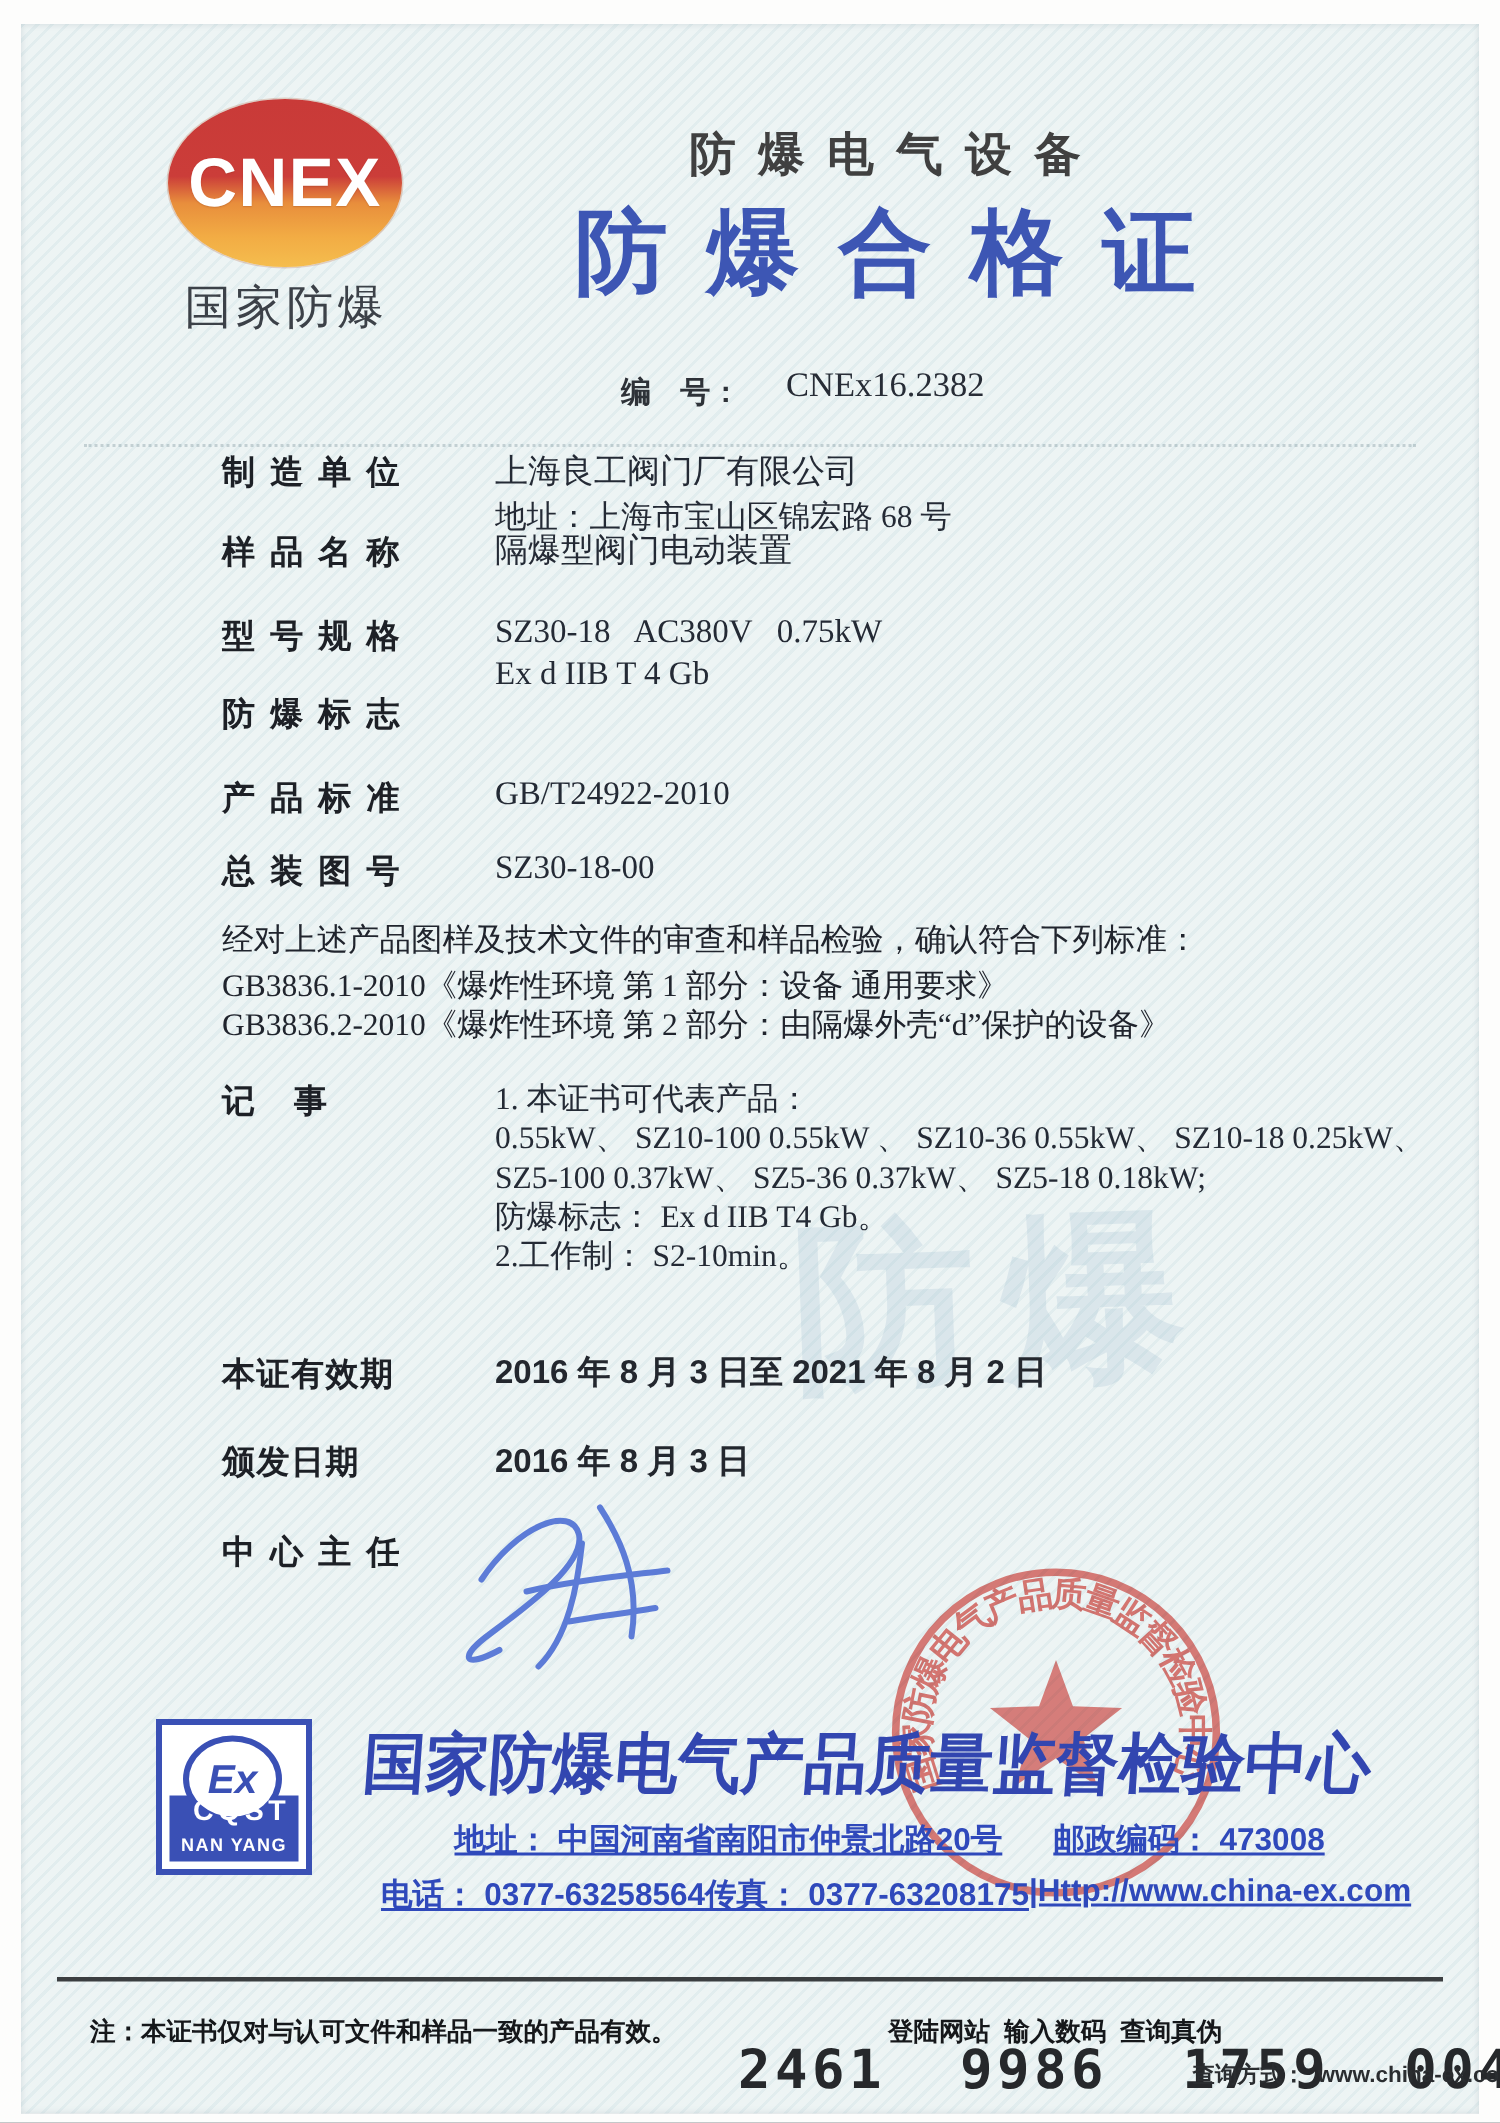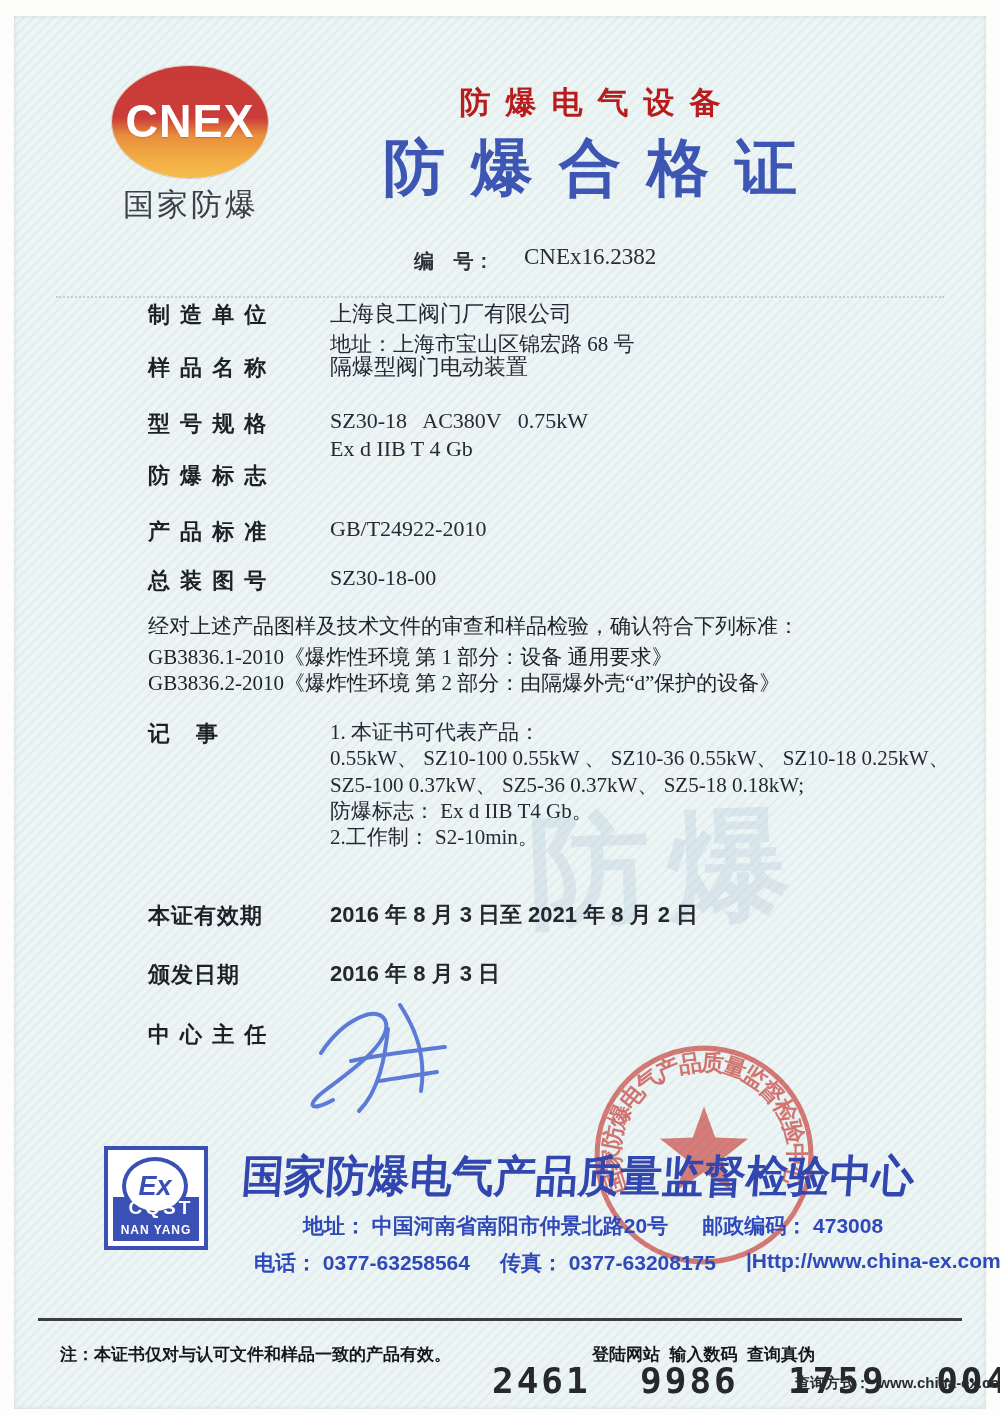--- a/index.html
+++ b/index.html
@@ -26,21 +26,21 @@
     color:#fff;font-weight:bold;font-size:45px;letter-spacing:1px;
     font-family:"Liberation Sans",sans-serif;transform:scaleY(1.02);
     text-shadow:0 1px 1px rgba(120,40,20,.25);
   }
   .cnex-caption{
     left:96px;top:184px;width:190px;text-align:center;
     font-size:31px;color:#3c4148;letter-spacing:3px;font-weight:500;
   }
   .hdr-sub{
     left:350px;top:82px;width:480px;text-align:center;
-    font-size:31px;font-weight:bold;letter-spacing:15px;color:#b91c1c;text-indent:15px;
+    font-size:31px;font-weight:bold;letter-spacing:15px;color:#404040;text-indent:15px;
   }
   .hdr-title{
     left:290px;top:126px;width:600px;text-align:center;
     font-size:62px;font-weight:bold;letter-spacing:26px;color:#3d56b4;text-indent:26px;
   }
   .num-label{left:414px;top:248px;font-size:20px;font-weight:bold;letter-spacing:7px;color:#2e3238;}
   .num-value{left:524px;top:244px;font-size:23px;font-family:"Liberation Serif",serif;color:#272c36;}
   .dotted-sep{left:56px;top:296px;width:888px;border-top:2px dotted rgba(125,150,158,.38);}
   
   .flabel{left:148px;font-size:22px;font-weight:bold;color:#1d2026;letter-spacing:2px;white-space:pre;}
@@ -73,23 +73,23 @@
     font-size:27px;font-weight:bold;color:#3a50b5;font-style:italic;z-index:2;
   }
   .ex-logo .cqst{position:absolute;left:0;right:0;bottom:27px;text-align:center;color:#fff;font-size:19px;font-weight:bold;letter-spacing:3px;z-index:3;padding-left:10px;}
   .ex-logo .ny{position:absolute;left:0;right:0;bottom:9px;text-align:center;color:#fff;font-size:12px;font-weight:bold;letter-spacing:1px;z-index:3;}
   .org-name{
     left:228px;top:1148px;width:700px;text-align:center;
     font-size:42px;font-weight:bold;color:#3246b0;
     font-family:"Liberation Serif","DejaVu Serif",serif;
     transform:skewX(-4deg) scaleY(1.04);white-space:nowrap;
   }
-  .org-row{display:flex;color:#2f49bb;font-weight:bold;font-size:21px;white-space:pre;}
+  .org-row{display:flex;color:#2f49bb;font-weight:bold;font-size:21px;white-space:pre;text-decoration:underline;}
   .org-addr{left:303px;top:1212px;gap:34px;}
-  .org-phone{left:254px;top:1249px;gap:30px;}
+  .org-phone{left:254px;top:1249px;}
   
   .rule{left:38px;top:1318px;width:924px;height:3px;background:#3b3e40;}
   .note{left:60px;top:1343px;font-size:17px;font-weight:600;color:#15171a;white-space:pre;}
   .hint{left:592px;top:1343px;font-size:17px;font-weight:600;color:#15171a;white-space:pre;}
   .code{
     left:492px;top:1360px;font-size:36px;font-weight:bold;letter-spacing:3px;color:#26282b;
     font-family:"DejaVu Sans Mono","Liberation Mono",monospace;white-space:pre;
   }
   .query{left:795px;top:1374px;font-size:15px;font-weight:600;color:#2a2d30;white-space:pre;}
 </style>

